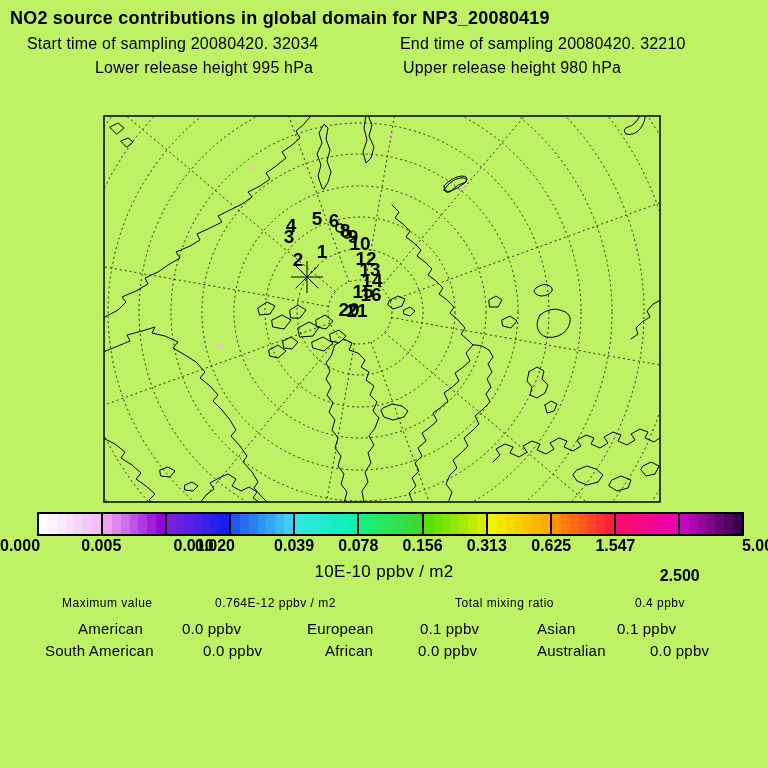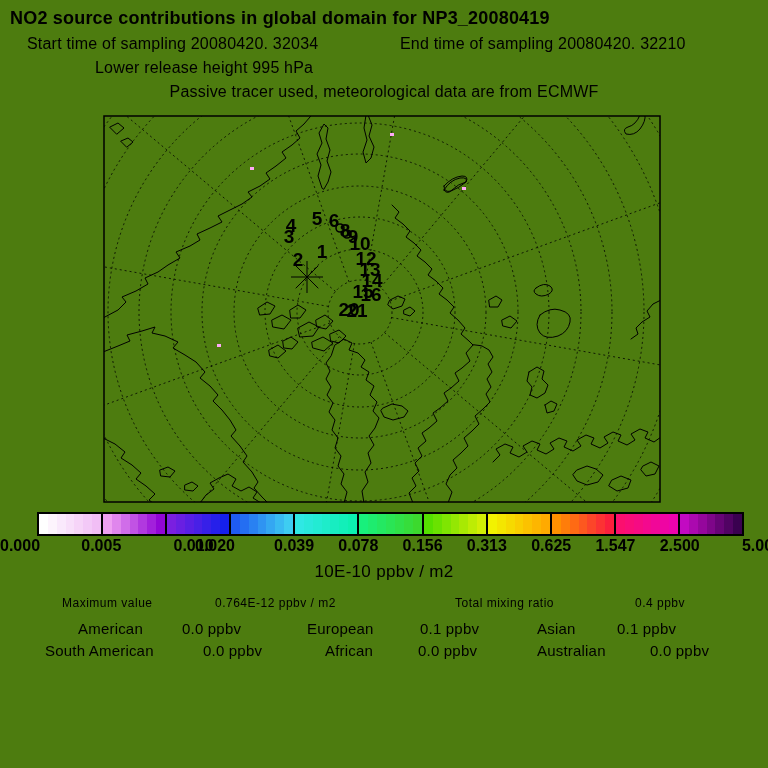--- a/index.html
+++ b/index.html
@@ -1,16 +1,16 @@
 <!DOCTYPE html>
 <html><head>
 <meta charset="utf-8">
 <style>
   html,body{margin:0;padding:0;background:#ffffff;}
-  #figure{position:relative;width:768px;height:768px;background:#4d7c0f;overflow:hidden;
+  #figure{position:relative;width:768px;height:768px;background:#bef264;overflow:hidden;
           font-family:"Liberation Sans",sans-serif;color:#000;}
   .abs{position:absolute;white-space:nowrap;}
   #title{left:10px;top:8px;font-size:18px;font-weight:700;letter-spacing:.2px;}
   .h2{top:35px;font-size:16px;letter-spacing:.2px;}
   .h3{top:59px;font-size:16px;letter-spacing:.2px;}
   #tracer-note{top:83px;left:0;width:768px;text-align:center;font-size:16px;letter-spacing:.2px;}
   #mapsvg{position:absolute;left:0;top:0;}
   .coast{stroke:#000;stroke-width:1;fill:none;stroke-linejoin:round;stroke-linecap:round;}
   .grat{stroke:#000;stroke-width:.8;fill:none;stroke-dasharray:2 3;}
   .mk{font-family:"Liberation Sans",sans-serif;font-weight:700;font-size:19px;
@@ -28,21 +28,21 @@
 </style>
 </head>
 <body>
 
 <div id="figure">
 
   <div class="abs" id="title">NO2 source contributions in global domain for NP3_20080419</div>
   <div class="abs h2" style="left:27px">Start time of sampling 20080420. 32034</div>
   <div class="abs h2" style="left:400px">End time of sampling 20080420. 32210</div>
   <div class="abs h3" style="left:95px">Lower release height  995 hPa</div>
-  <div class="abs" id="tracer-note">Passive tracer used, meteorological data are from ECMWF</div>
+  <div class="abs h3" style="left:403px">Upper release height  980 hPa</div>
 
   <svg id="mapsvg" width="768" height="768" viewBox="0 0 768 768">
     <defs>
       <clipPath id="mapclip">
           <rect x="104" y="116" width="556" height="386"></rect>
         </clipPath>
     </defs>
 
     <g id="graticule" class="grat" clip-path="url(#mapclip)">
         <circle cx="360" cy="312" r="32"></circle>
@@ -181,21 +181,21 @@
       <span style="left: 0px;">0.000</span>
       <span style="left: 101.27px; transform: translateX(-50%);">0.005</span>
       <span style="left: 165.54px; transform: translateX(-50%); margin-left: 28px;">0.010</span>
       <span style="left: 215px; transform: translateX(-50%); text-align: right;">0.020</span>
       <span style="left: 294.08px; transform: translateX(-50%);">0.039</span>
       <span style="left: 358.35px; transform: translateX(-50%);">0.078</span>
       <span style="left: 422.62px; transform: translateX(-50%);">0.156</span>
       <span style="left: 486.89px; transform: translateX(-50%);">0.313</span>
       <span style="left: 551.16px; transform: translateX(-50%);">0.625</span>
       <span style="left: 615.43px; transform: translateX(-50%);">1.547</span>
-      <span style="left: 679.7px; transform: translateX(-50%);">2.500</span>
+      <span style="left: 679.7px; transform: translateX(-50%); margin-top: 30px;">2.500</span>
       <span style="right: 0px; text-align: center;">5.000</span>
     </div>
   <div class="abs" id="cbar-unit">10E-10 ppbv / m2</div>
 
   <span class="abs maxline" style="left:62px">Maximum value</span>
   <span class="abs maxline" style="left:215px">0.764E-12 ppbv / m2</span>
   <span class="abs maxline" style="left:455px">Total mixing ratio</span>
   <span class="abs maxline" style="left:635px">0.4 ppbv</span>
 
   <span class="abs regA" style="left:78px">American</span>

